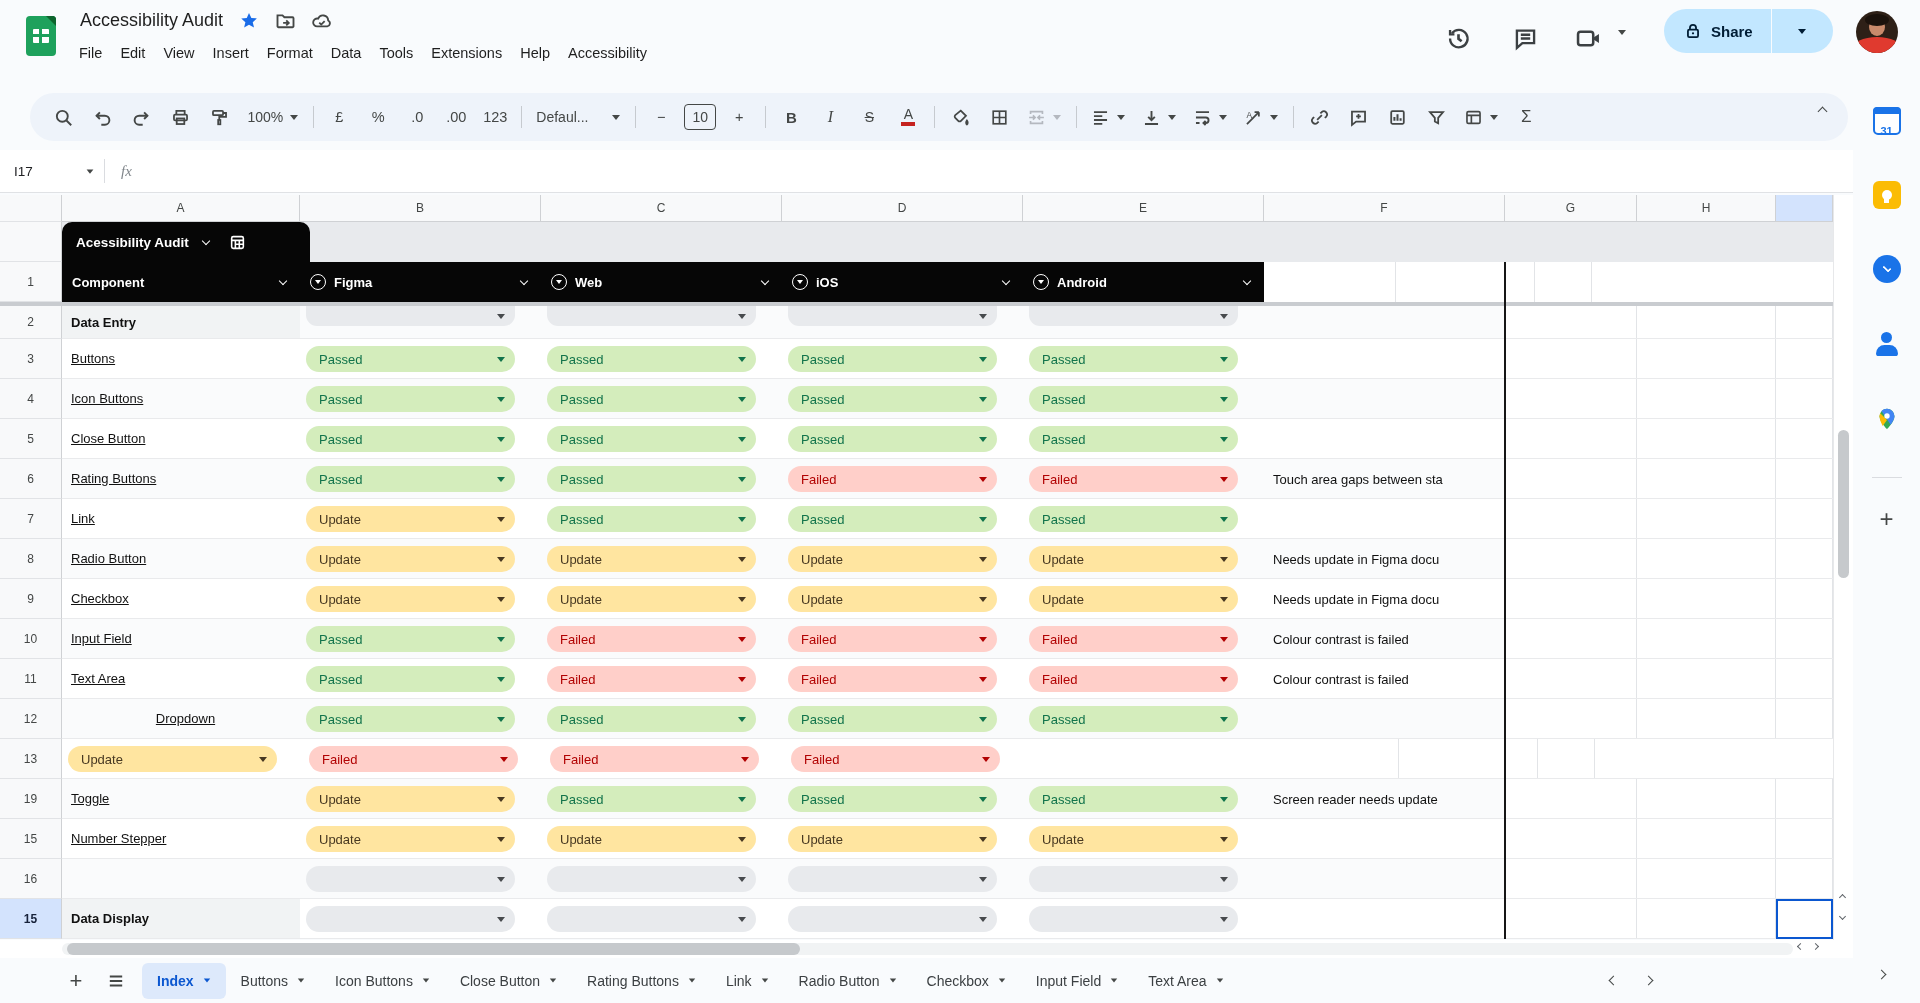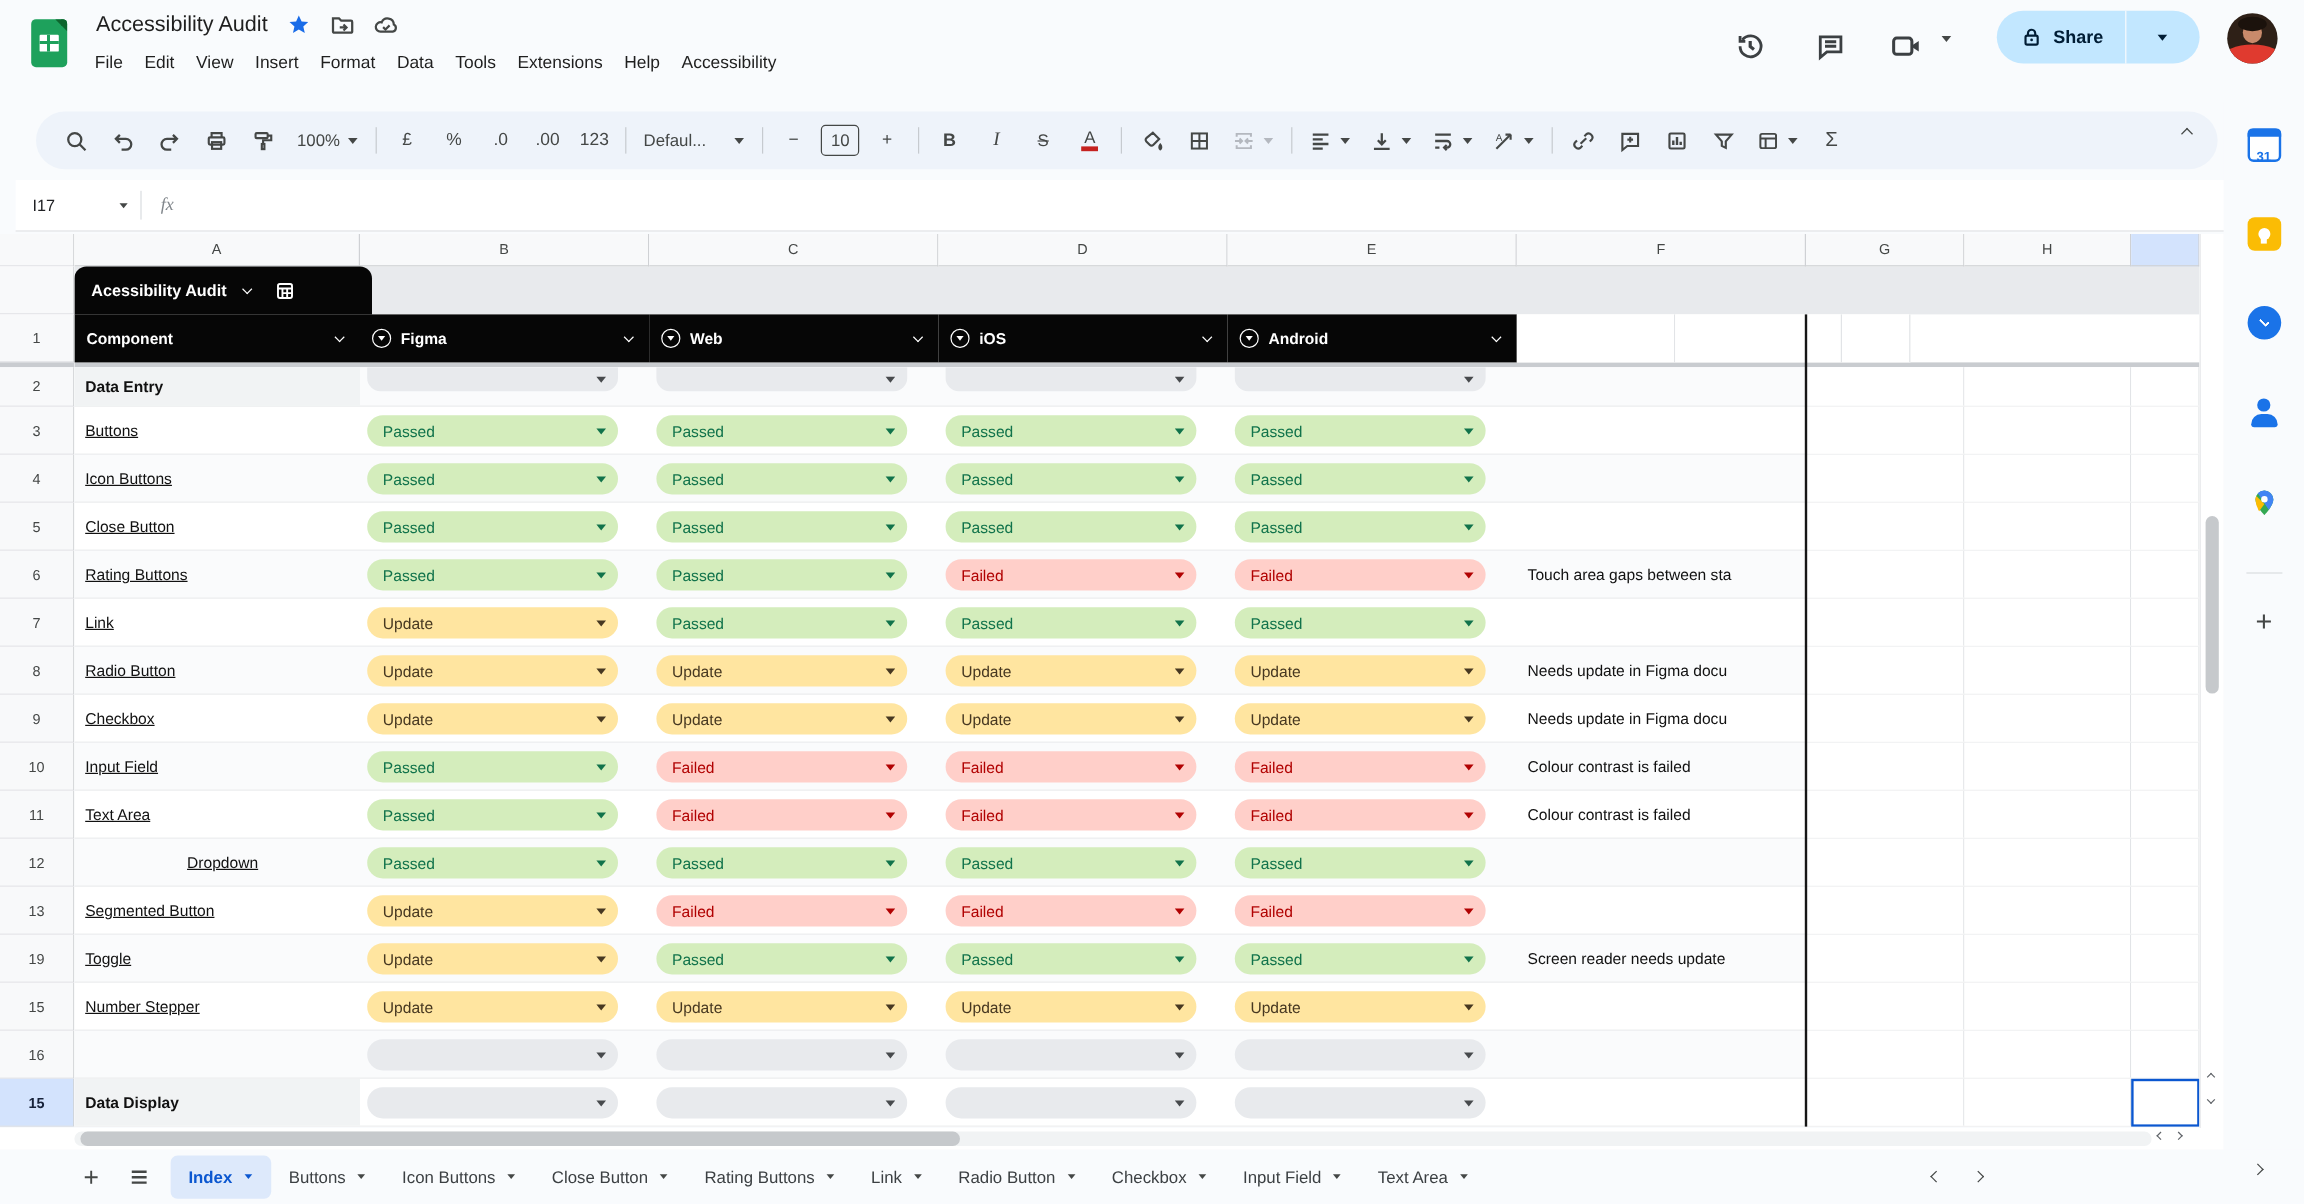--- a/index.html
+++ b/index.html
@@ -50,21 +50,21 @@
   .bold-b { font-weight:700; font-size:15px; }
   .ital-i { font-style:italic; font-family:"Liberation Serif",serif; font-size:16px; }
   .strike-s { text-decoration:line-through; font-size:14px; }
   .tcolA { display:flex; flex-direction:column; align-items:center; line-height:13px; }
   .tcolA .bar { width:14px; height:3.5px; background:#c5221f; margin-top:1px; }
   .fontsize-box { width:32px; height:26px; border:1.5px solid #444746; border-radius:4px; display:flex; align-items:center; justify-content:center; font-size:14px; }
   .grayed { color:#b4b8bf !important; }
   .tb-collapse { position:absolute; right:22px; top:15px; color:#444746; }
 
   
-  .formulabar { position:absolute; left:13px; top:150px; width:1853px; height:43px; background:#fff; display:flex; align-items:center; border-bottom:1px solid #e0e2e5; }
+  .formulabar { position:absolute; left:0; top:150px; width:1853px; height:43px; background:#fff; display:flex; align-items:center; border-bottom:1px solid #e0e2e5; }
   .namebox { width:104px; display:flex; align-items:center; padding-left:14px; font-size:13.5px; color:#202124; }
   .namebox .tri-dn { margin-left:auto; margin-right:10px; transform:scale(.85); }
   .fb-sep { width:1px; height:24px; background:#dadce0; }
   .fx { font-style:italic; font-family:"Liberation Serif",serif; color:#80868b; font-size:15px; margin-left:16px; }
 
   
   #gutter { position:absolute; left:0; top:195px; width:62px; background:#f8f9fa; }
   .g-cell { width:62px; display:flex; align-items:center; justify-content:center; font-size:12px; color:#444746; border-right:1px solid #cfd1d4; border-bottom:1px solid #e1e3e6; background:#f8f9fa; }
   .g-cell.sel { background:#d3e3fd; color:#17223a; font-weight:700; }
   #sheet { position:absolute; left:62px; top:195px; width:1771px; height:744px; background:#fff; overflow:hidden; }
@@ -835,23 +835,20 @@
             <div class="cv">Passed</div>
             <div class="tri-dn"></div>
           </div>
         </div>
         <div class="fcell" style="width: 241px;"></div>
         <div class="plain-cell" style="width: 132px;"></div>
         <div class="plain-cell" style="width: 139px;"></div>
         <div class="plain-cell" style="width: 57px;"></div>
       </div>
       <div class="row">
-        <div class="acell" style="width: 238px;">
-          <a class="lnk">Segmented Button</a>
-        </div>
         <div class="ccell" style="width: 241px;">
           <div class="chip" style="background: rgb(255, 229, 160); color: rgb(71, 56, 33); width: 209px;">
             <div class="cv">Update</div>
             <div class="tri-dn"></div>
           </div>
         </div>
         <div class="ccell" style="width: 241px;">
           <div class="chip" style="background: rgb(255, 207, 201); color: rgb(177, 2, 2); width: 209px;">
             <div class="cv">Failed</div>
             <div class="tri-dn"></div>

